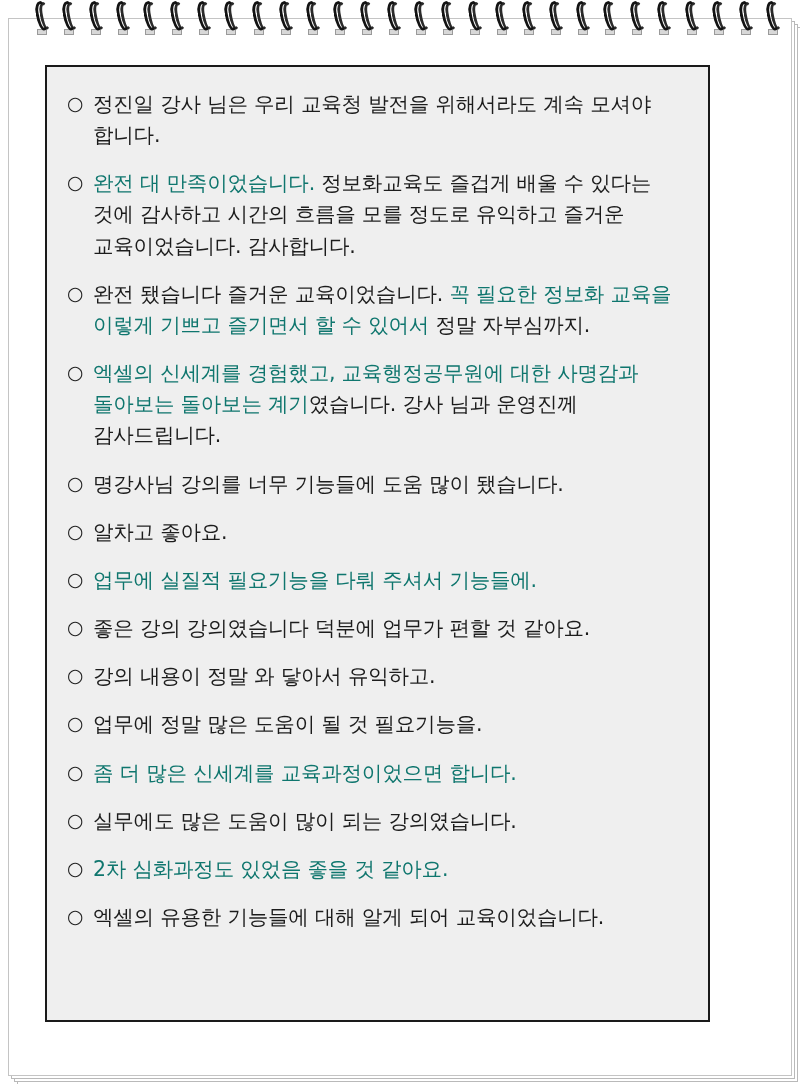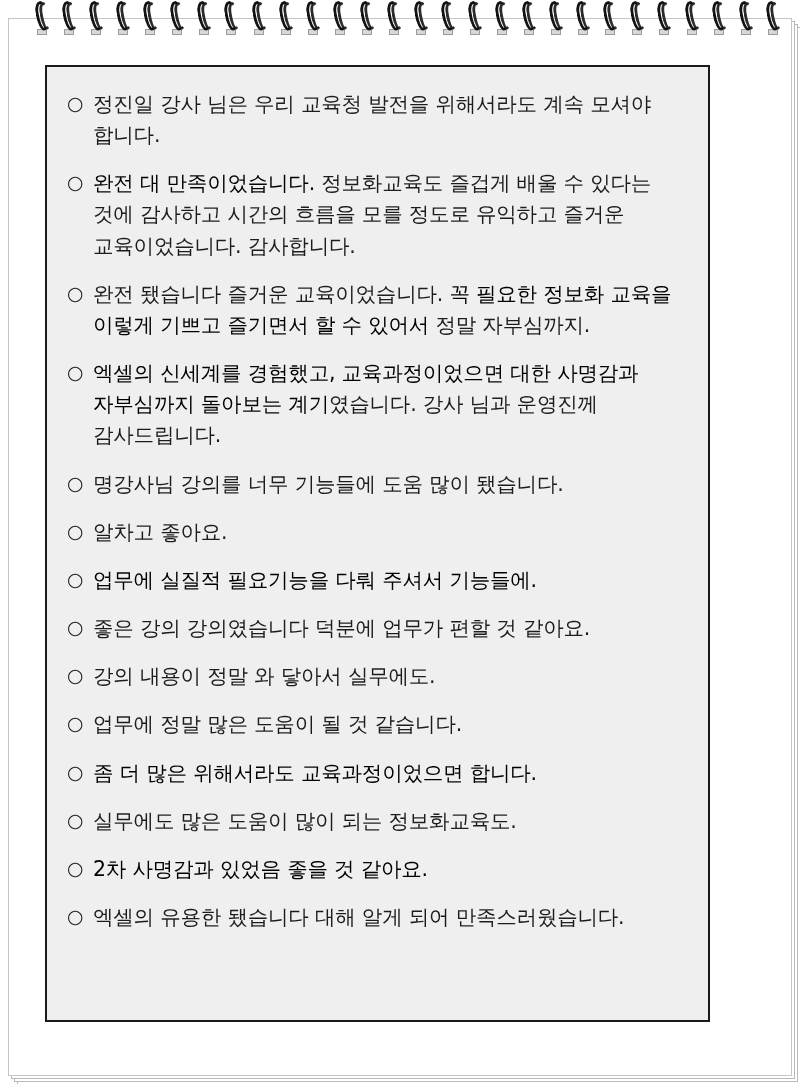--- a/index.html
+++ b/index.html
@@ -149,21 +149,21 @@
     flex: 0 0 auto;
     width: 26px;
     font-size: 19px;
     line-height: 1.52;
     color: #1c1c1c;
   }
   .comment-text {
     flex: 1 1 auto;
     word-break: keep-all;
   }
-  .seg-red { color: #000000; }
+  .seg-red { color: #0f766e; }
   .seg-black { color: #1c1c1c; }
 </style>
 </head>
 <body>
 
 <div class="notepad">
 
   <div class="sheet-stack">
     <div class="edge e1"></div>
     <div class="edge e2"></div>
@@ -326,58 +326,58 @@
         <li class="comment-item">
           <span class="bullet">○</span>
           <span class="comment-text"><span class="seg-red">완전 대 만족이었습니다.</span><span class="seg-black"> 정보화교육도 즐겁게 배울 수 있다는 것에 감사하고 시간의 흐름을 모를 정도로 유익하고 즐거운 교육이었습니다. 감사합니다.</span></span>
         </li>
         <li class="comment-item">
           <span class="bullet">○</span>
           <span class="comment-text"><span class="seg-black">완전 됐습니다 즐거운 교육이었습니다. </span><span class="seg-red">꼭 필요한 정보화 교육을 이렇게 기쁘고 즐기면서 할 수 있어서</span><span class="seg-black"> 정말 자부심까지.</span></span>
         </li>
         <li class="comment-item">
           <span class="bullet">○</span>
-          <span class="comment-text"><span class="seg-red">엑셀의 신세계를 경험했고, 교육과정이었으면 대한 사명감과 자부심까지 돌아보는 계기</span><span class="seg-black">였습니다. 강사 님과 운영진께 감사드립니다.</span></span>
+          <span class="comment-text"><span class="seg-red">엑셀의 신세계를 경험했고, 교육행정공무원에 대한 사명감과 돌아보는 돌아보는 계기</span><span class="seg-black">였습니다. 강사 님과 운영진께 감사드립니다.</span></span>
         </li>
         <li class="comment-item">
           <span class="bullet">○</span>
           <span class="comment-text"><span class="seg-black">명강사님 강의를 너무 기능들에 도움 많이 됐습니다.</span></span>
         </li>
         <li class="comment-item">
           <span class="bullet">○</span>
           <span class="comment-text"><span class="seg-black">알차고 좋아요.</span></span>
         </li>
         <li class="comment-item">
           <span class="bullet">○</span>
           <span class="comment-text"><span class="seg-red">업무에 실질적 필요기능을 다뤄 주셔서 기능들에.</span></span>
         </li>
         <li class="comment-item">
           <span class="bullet">○</span>
           <span class="comment-text"><span class="seg-black">좋은 강의 강의였습니다 덕분에 업무가 편할 것 같아요.</span></span>
         </li>
         <li class="comment-item">
           <span class="bullet">○</span>
-          <span class="comment-text"><span class="seg-black">강의 내용이 정말 와 닿아서 실무에도.</span></span>
-        </li>
-        <li class="comment-item">
-          <span class="bullet">○</span>
-          <span class="comment-text"><span class="seg-black">업무에 정말 많은 도움이 될 것 같습니다.</span></span>
-        </li>
-        <li class="comment-item">
-          <span class="bullet">○</span>
-          <span class="comment-text"><span class="seg-red">좀 더 많은 위해서라도 교육과정이었으면 합니다.</span></span>
-        </li>
-        <li class="comment-item">
-          <span class="bullet">○</span>
-          <span class="comment-text"><span class="seg-black">실무에도 많은 도움이 많이 되는 정보화교육도.</span></span>
-        </li>
-        <li class="comment-item">
-          <span class="bullet">○</span>
-          <span class="comment-text"><span class="seg-red">2차 사명감과 있었음 좋을 것 같아요.</span></span>
-        </li>
-        <li class="comment-item">
-          <span class="bullet">○</span>
-          <span class="comment-text"><span class="seg-black">엑셀의 유용한 됐습니다 대해 알게 되어 만족스러웠습니다.</span></span>
+          <span class="comment-text"><span class="seg-black">강의 내용이 정말 와 닿아서 유익하고.</span></span>
+        </li>
+        <li class="comment-item">
+          <span class="bullet">○</span>
+          <span class="comment-text"><span class="seg-black">업무에 정말 많은 도움이 될 것 필요기능을.</span></span>
+        </li>
+        <li class="comment-item">
+          <span class="bullet">○</span>
+          <span class="comment-text"><span class="seg-red">좀 더 많은 신세계를 교육과정이었으면 합니다.</span></span>
+        </li>
+        <li class="comment-item">
+          <span class="bullet">○</span>
+          <span class="comment-text"><span class="seg-black">실무에도 많은 도움이 많이 되는 강의였습니다.</span></span>
+        </li>
+        <li class="comment-item">
+          <span class="bullet">○</span>
+          <span class="comment-text"><span class="seg-red">2차 심화과정도 있었음 좋을 것 같아요.</span></span>
+        </li>
+        <li class="comment-item">
+          <span class="bullet">○</span>
+          <span class="comment-text"><span class="seg-black">엑셀의 유용한 기능들에 대해 알게 되어 교육이었습니다.</span></span>
         </li>
       </ul>
   </div>
 
 </div>
 
 </body></html>

